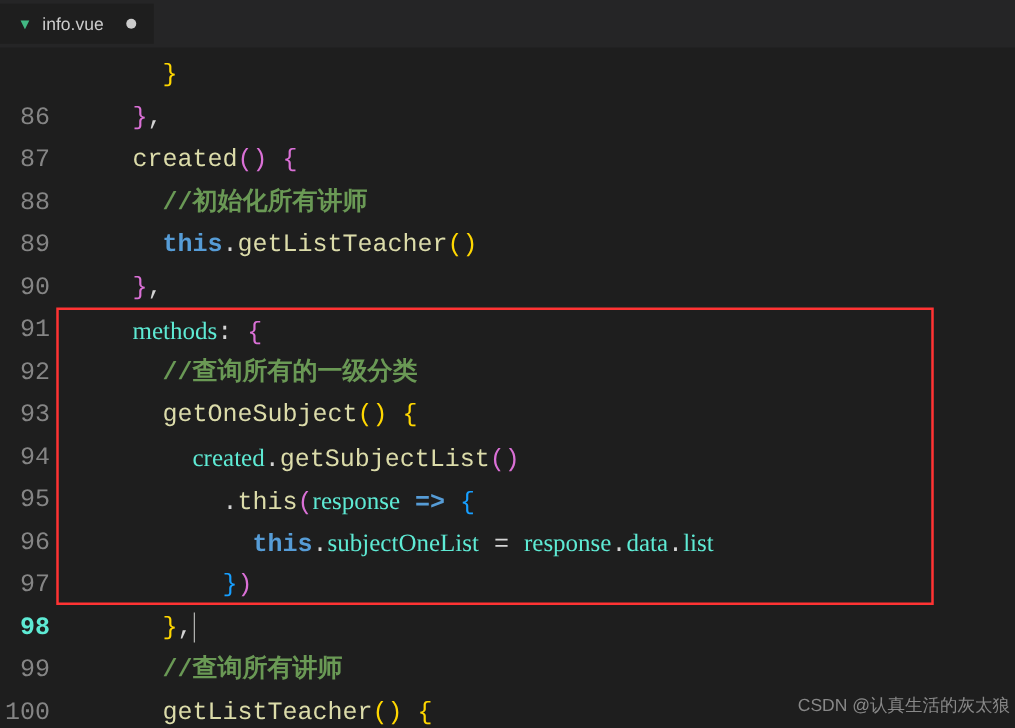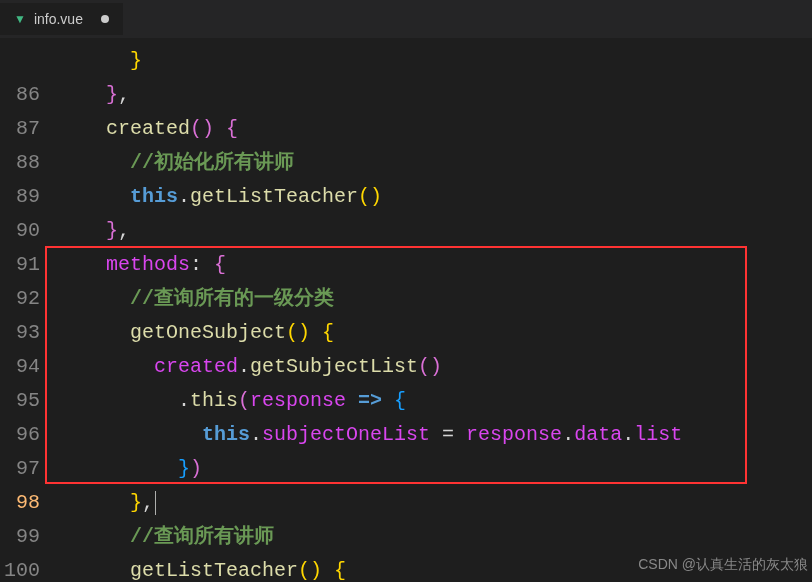--- a/index.html
+++ b/index.html
@@ -50,37 +50,38 @@
   color: #858585;
   user-select: none;
   padding-top: 6px;
 }
 .gutter .line {
   height: 34px;
   line-height: 34px;
   text-align: right;
 }
 .gutter .line.active {
-  color: #fdba74;
+  color: #5eead4;
+  font-weight: bold;
 }
 .code {
   flex: 1;
   padding-top: 6px;
   position: relative;
 }
 .code .line {
   height: 34px;
   line-height: 34px;
   white-space: pre;
   color: #d4d4d4;
 }
 .c-comment { color: #6a9955; font-weight: bold; }
 .c-keyword { color: #569cd6; font-weight: bold; }
 .c-func { color: #dcdcaa; }
-.c-var { color: #d946ef; }
+.c-var { color: #5eead4; font-family: Liberation Serif, serif; }
 .c-punc { color: #d4d4d4; }
 .c-paren { color: #da70d6; }
 .c-paren2 { color: #179fff; }
 .c-brace-y { color: #ffd700; }
 .red-box {
   position: absolute;
   border: 2px solid #ff3333;
   left: 45px;
   top: 246px;
   width: 702px;

